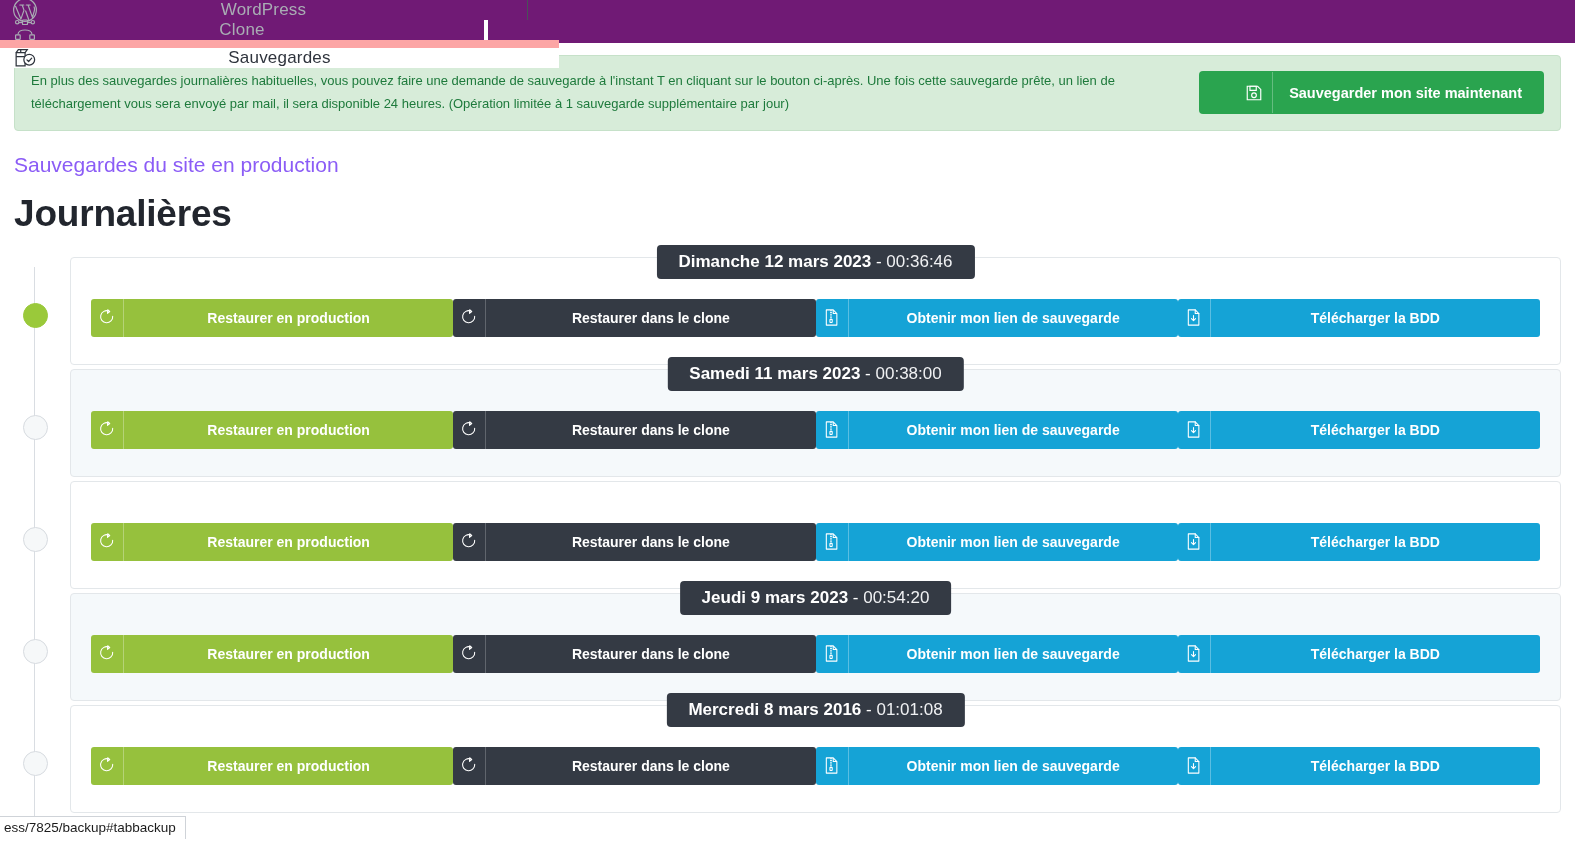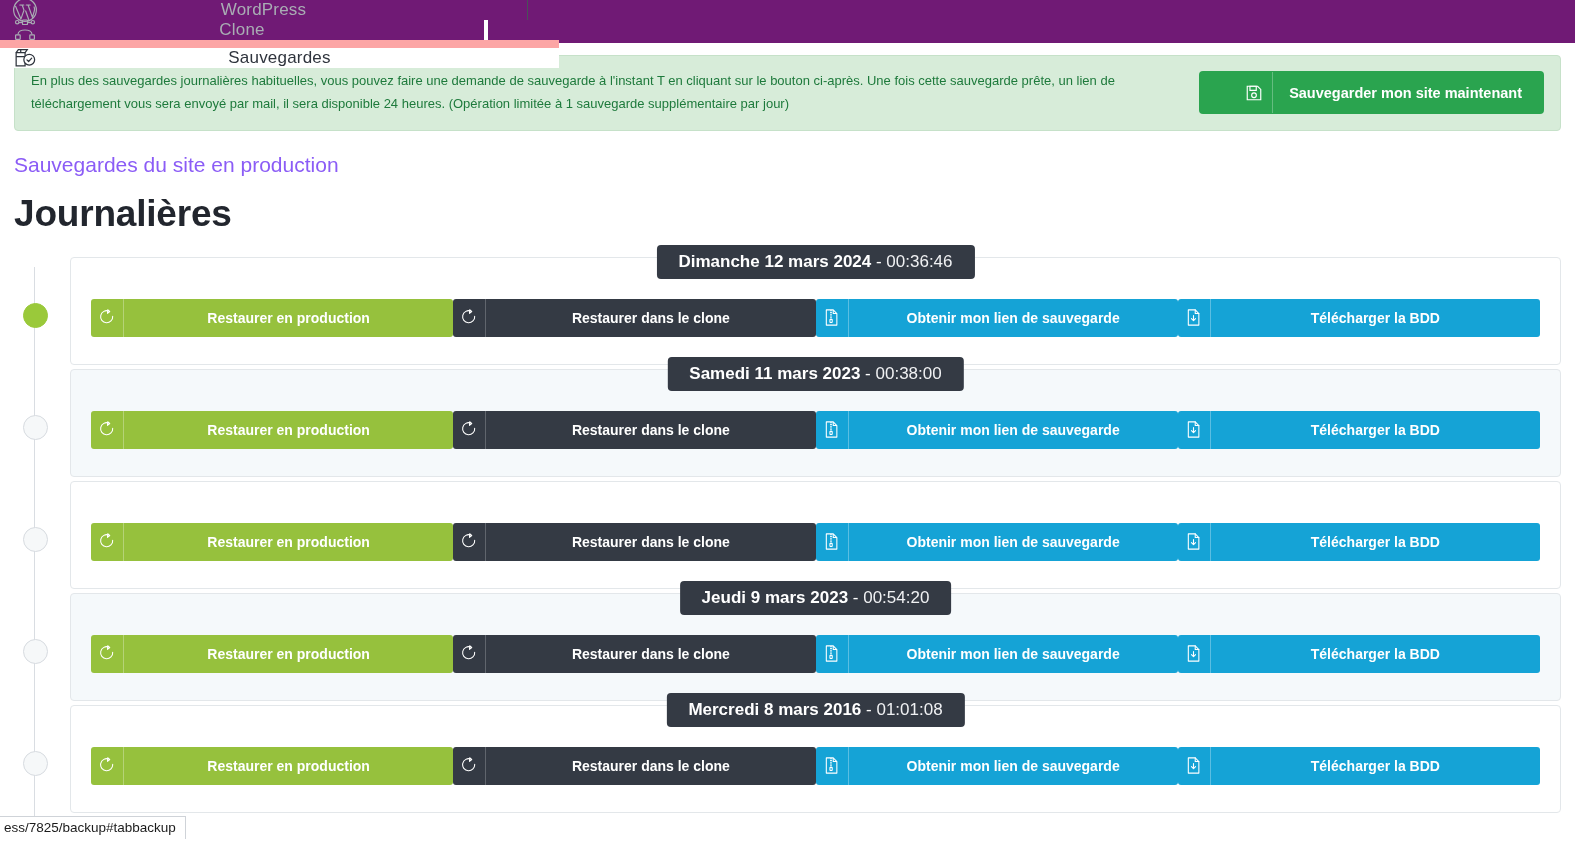--- a/index.html
+++ b/index.html
@@ -299,21 +299,21 @@
   <h1 class="maintitle">Journalières</h1>
 
   <div class="timeline-wrap">
     <div class="rail"></div>
     <div id="rows-container">
         <div class="backup-row">
           <div class="dot-col">
             <span class="dot active"></span>
           </div>
           <div class="card">
-            <div class="date-badge"><span class="d">Dimanche 12 mars 2024</span><span class="s"> - </span><span class="t">00:36:46</span></div>
+            <div class="date-badge"><span class="d">Dimanche 12 mars 2023</span><span class="s"> - </span><span class="t">00:36:46</span></div>
             <div class="btn-grid">
               <button class="abtn green">
                 <span class="ic">
                   <svg width="19" height="19" viewBox="0 0 22 22" fill="none" stroke="#ffffff" stroke-width="1.25" stroke-linecap="round" stroke-linejoin="round">
                     <path d="M17 9.5 A7 7 0 1 1 12.6 3.6"></path>
                     <path d="M11.2 2 L13.6 4.2 L11 6.2 Z"></path>
                   </svg>
                 </span>
                 <span class="lb">Restaurer en production</span>
               </button>

